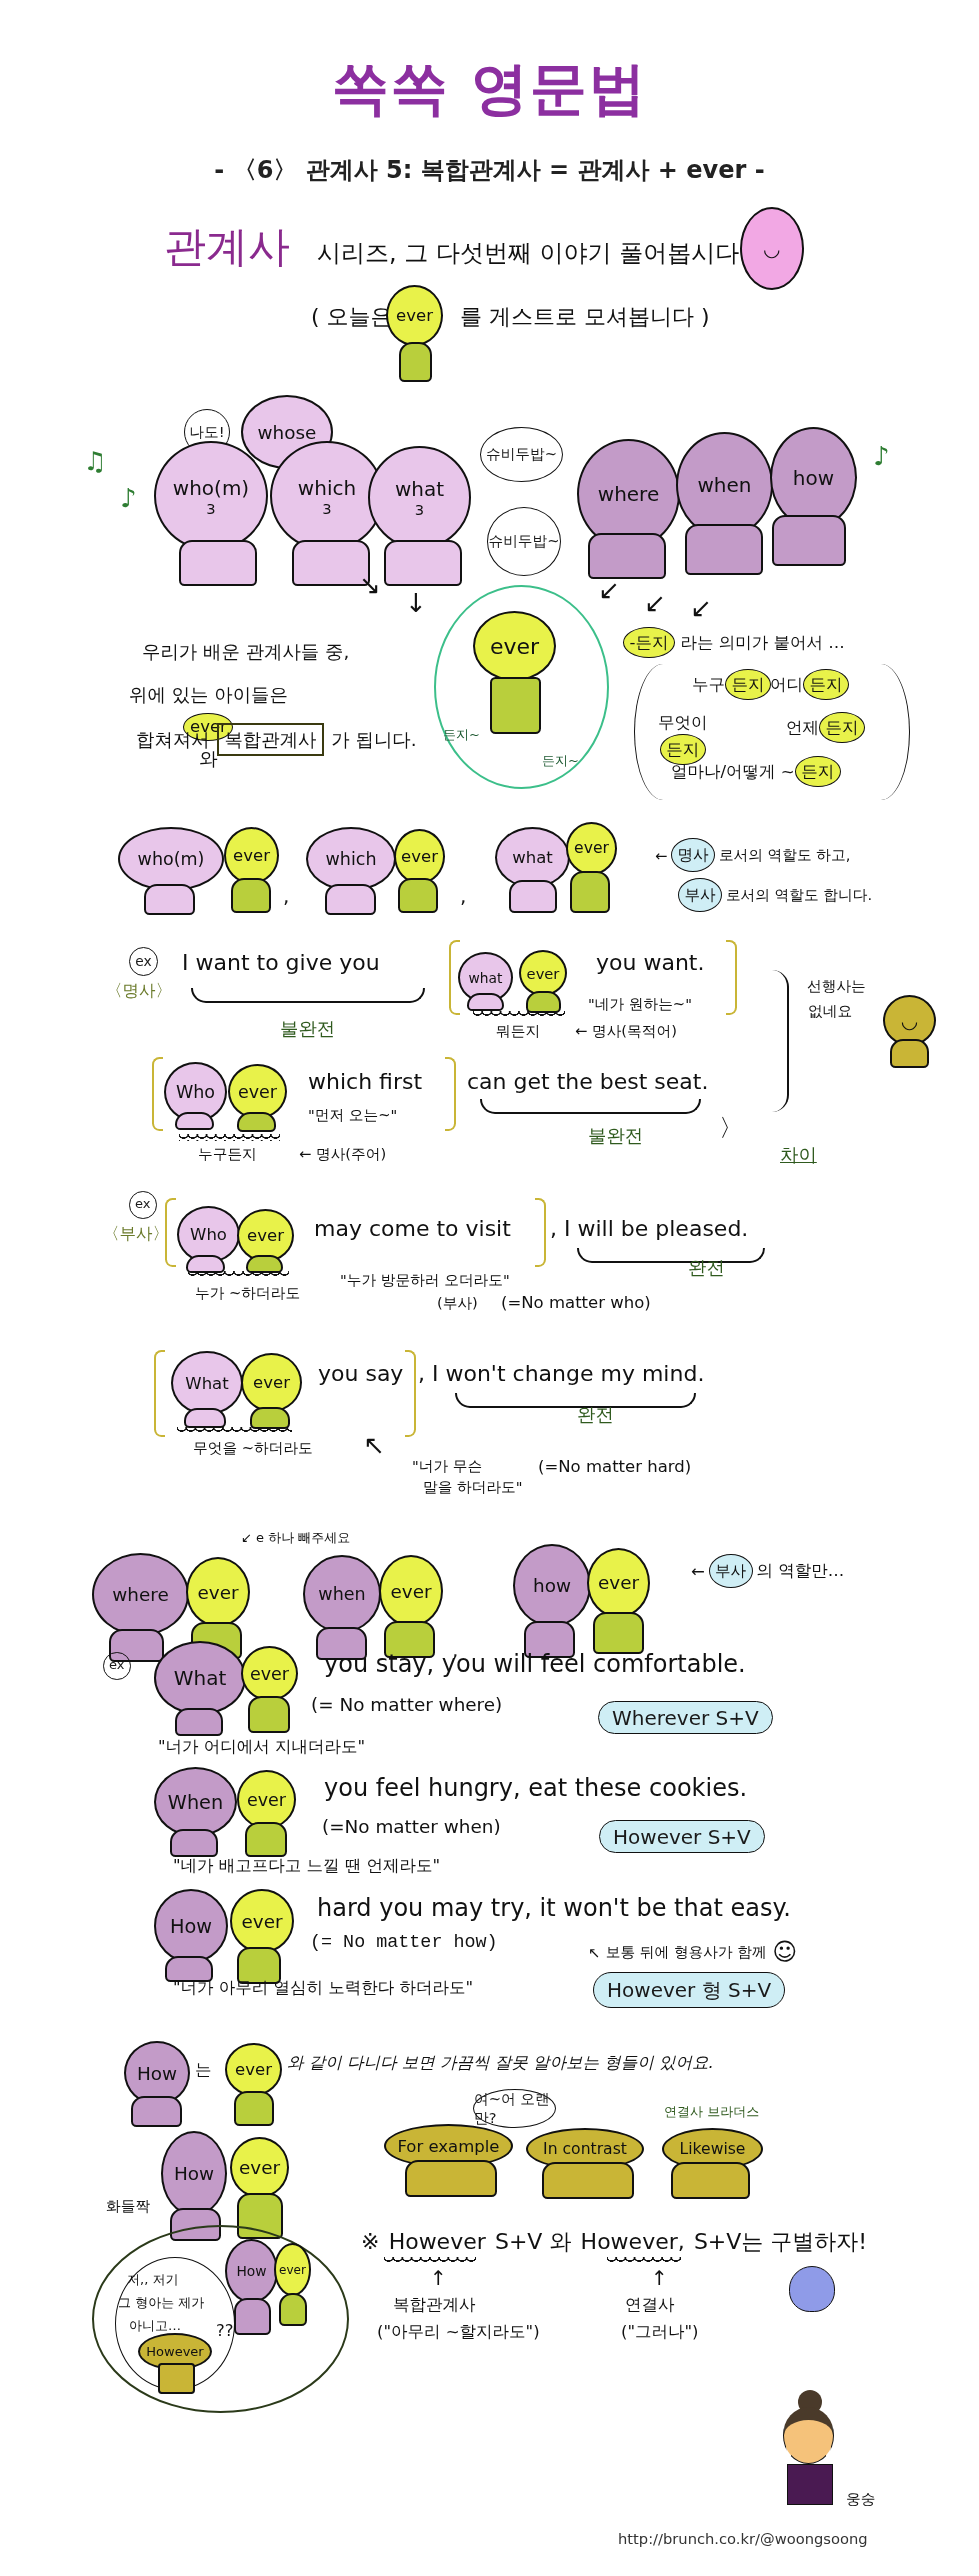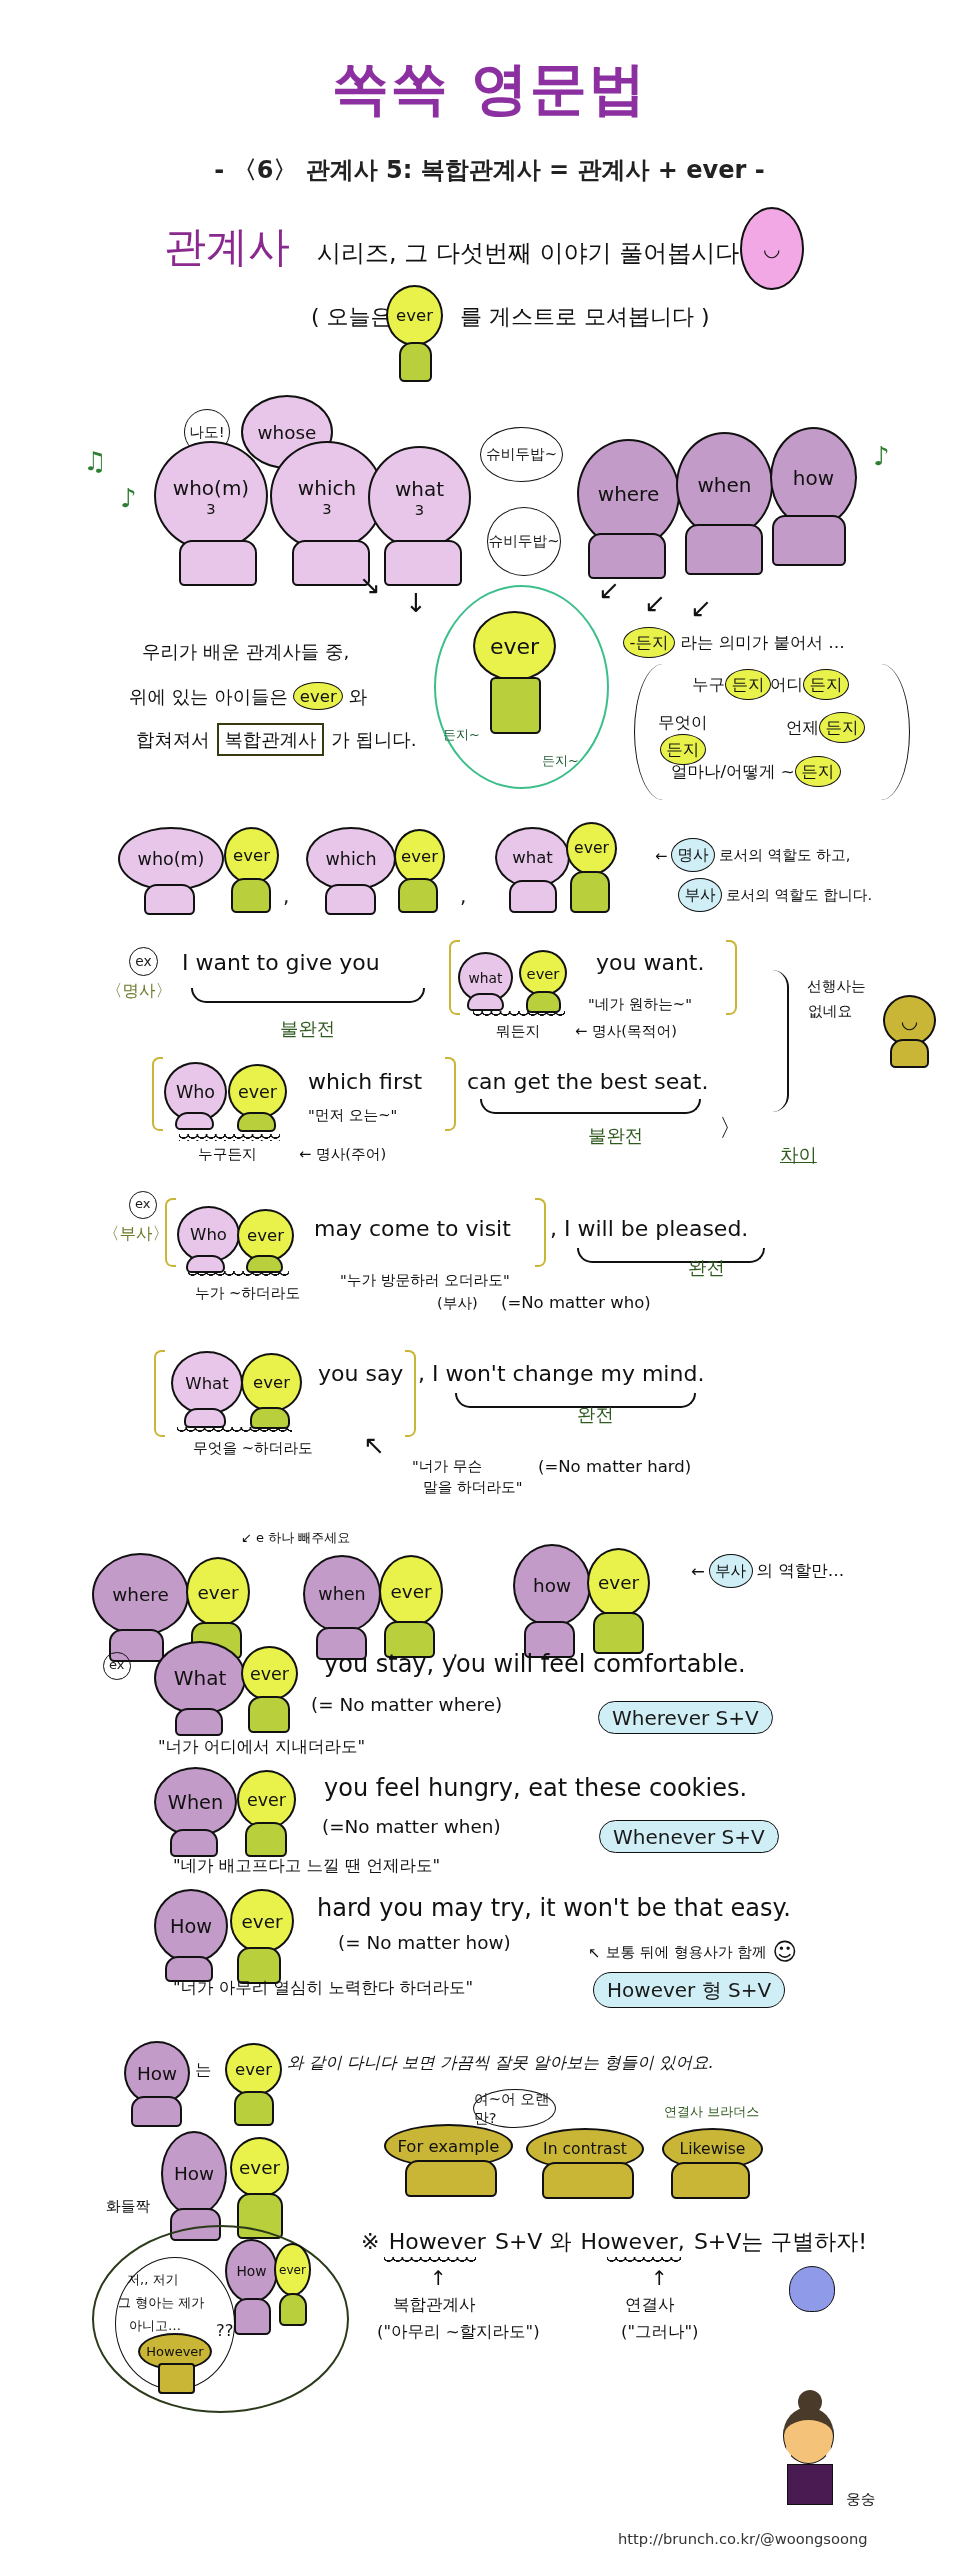--- a/index.html
+++ b/index.html
@@ -137,21 +137,21 @@
   <div class="body purple" style="left:772px;top:129px;width:74px;height:51px;"></div>
 </div>
 
 <div class="arrow" style="left:359px;top:570px;">↘</div>
 <div class="arrow" style="left:405px;top:588px;">↓</div>
 <div class="arrow" style="left:598px;top:575px;">↙</div>
 <div class="arrow" style="left:644px;top:588px;">↙</div>
 <div class="arrow" style="left:690px;top:593px;">↙</div>
 
 <div class="abs hand t20" style="left:142px;top:639px;">우리가 배운 관계사들 중,</div>
-<div class="abs hand t20" style="left:129px;top:682px;display:flex;align-items:center;gap:5.5px;">
+<div class="abs hand t20" style="left:129px;top:682px;display:flex;align-items:center;gap:5.5px;flex-direction:column;">
   <span>위에 있는 아이들은</span>
   <span class="yellow-chip">ever</span>
   <span>와</span>
 </div>
 <div class="abs hand t20" style="left:136px;top:723px;display:flex;align-items:center;gap:7.4px;">
   <span>합쳐져서</span>
   <span class="box-outline">복합관계사</span>
   <span>가 됩니다.</span>
 </div>
 
@@ -330,29 +330,29 @@
 <div class="abs hand t20" style="left:311px;top:1694px;">(= No matter where)</div>
 <div class="pill-blue" style="left:598px;top:1701px;">Wherever S+V</div>
 <div class="abs hand t18" style="left:158px;top:1736px;">"너가 어디에서 지내더라도"</div>
 
 <div class="head purple" style="left:154px;top:1767px;width:83px;height:70px;font-size:19.3px;">When</div>
 <div class="head lemon" style="left:237px;top:1770px;width:59px;height:59px;font-size:17.5px;">ever</div>
 <div class="body purple" style="left:170px;top:1829px;width:48px;height:27.6px;"></div>
 <div class="body leaf" style="left:245px;top:1822px;width:42px;height:35px;"></div>
 <div class="abs hand t26" style="left:324px;top:1774px;">you feel hungry, eat these cookies.</div>
 <div class="abs hand t20" style="left:322px;top:1816px;">(=No matter when)</div>
-<div class="pill-blue" style="left:599px;top:1820px;">Whenever S+V</div>
+<div class="pill-blue" style="left:599px;top:1820px;">However S+V</div>
 <div class="abs hand t18" style="left:173px;top:1855px;">"네가 배고프다고 느낄 땐 언제라도"</div>
 
 <div class="head purple" style="left:154px;top:1889px;width:74px;height:74px;font-size:19.3px;">How</div>
 <div class="head lemon" style="left:230px;top:1889px;width:64px;height:64px;font-size:18.4px;">ever</div>
 <div class="body purple" style="left:165px;top:1956px;width:48px;height:26px;"></div>
 <div class="body leaf" style="left:237px;top:1947px;width:44px;height:37px;"></div>
 <div class="abs hand t26" style="left:317px;top:1894px;">hard you may try, it won't be that easy.</div>
-<div class="abs hand t20" style="left:338px;top:1932px;">(= No matter how)</div>
+<div class="abs hand t20" style="left:310px;top:1932px;font-family:Liberation Mono, monospace;">(= No matter how)</div>
 <div class="abs hand t16" style="left:588px;top:1938px;display:flex;align-items:center;gap:5.5px;">
   <span>↖</span>
   <span>보통 뒤에 형용사가 함께</span>
   <span style="font-size:24px;">☺</span>
 </div>
 <div class="pill-blue" style="left:593px;top:1972px;">However 형 S+V</div>
 <div class="abs hand t18" style="left:173px;top:1977px;">"너가 아무리 열심히 노력한다 하더라도"</div>
 
 <div class="head purple" style="left:124px;top:2041px;width:66px;height:64px;font-size:18.4px;">How</div>
 <div class="body purple" style="left:131px;top:2096px;width:51px;height:31px;"></div>

